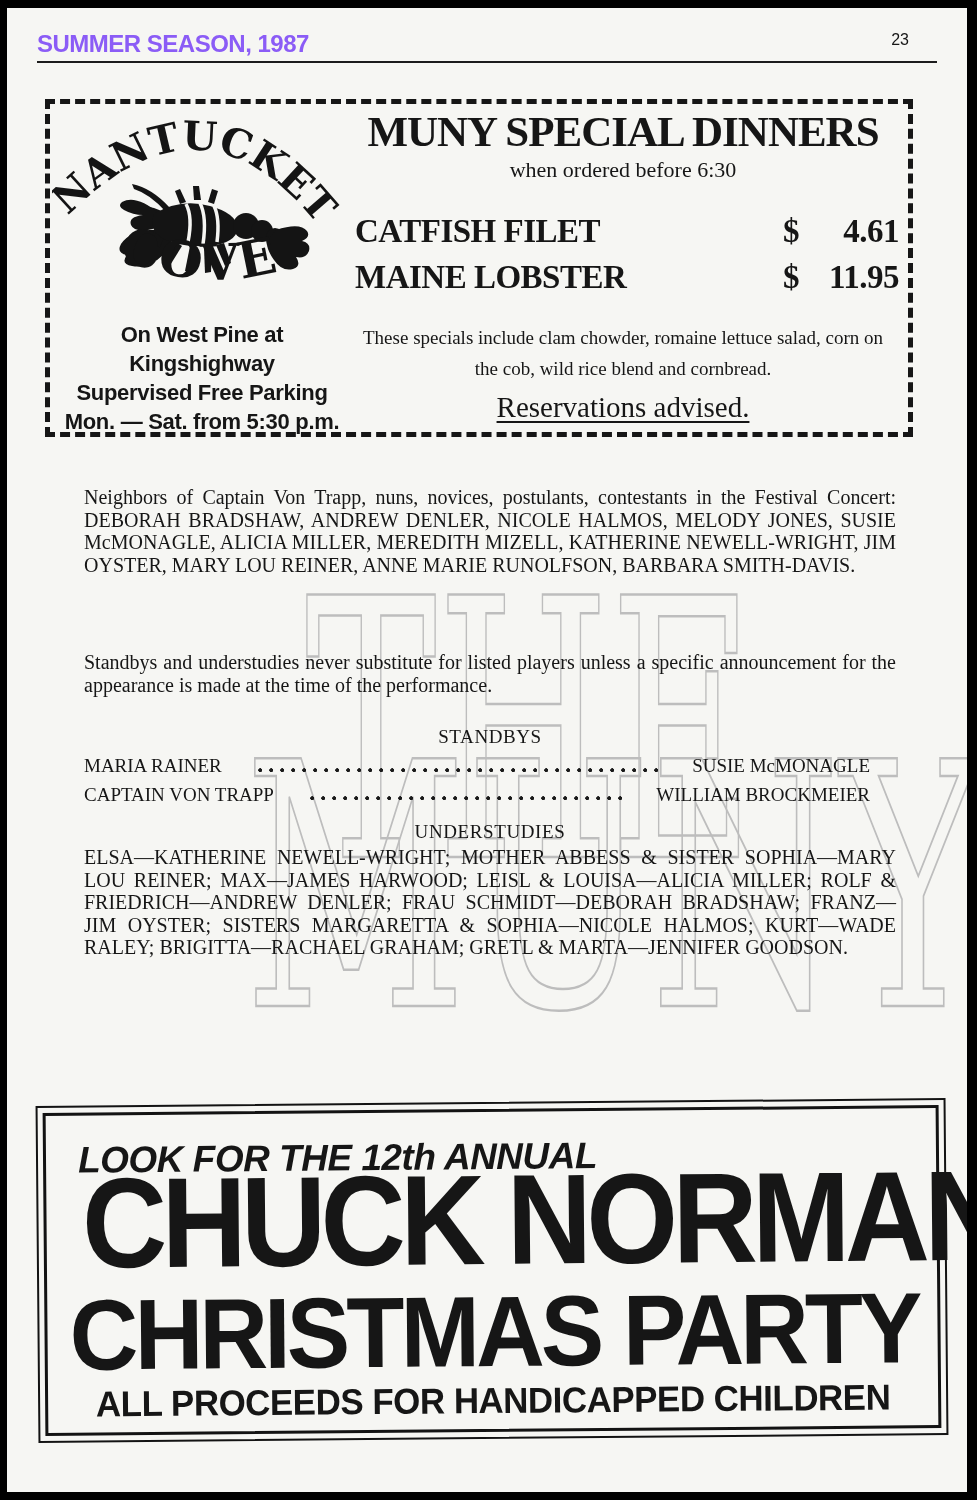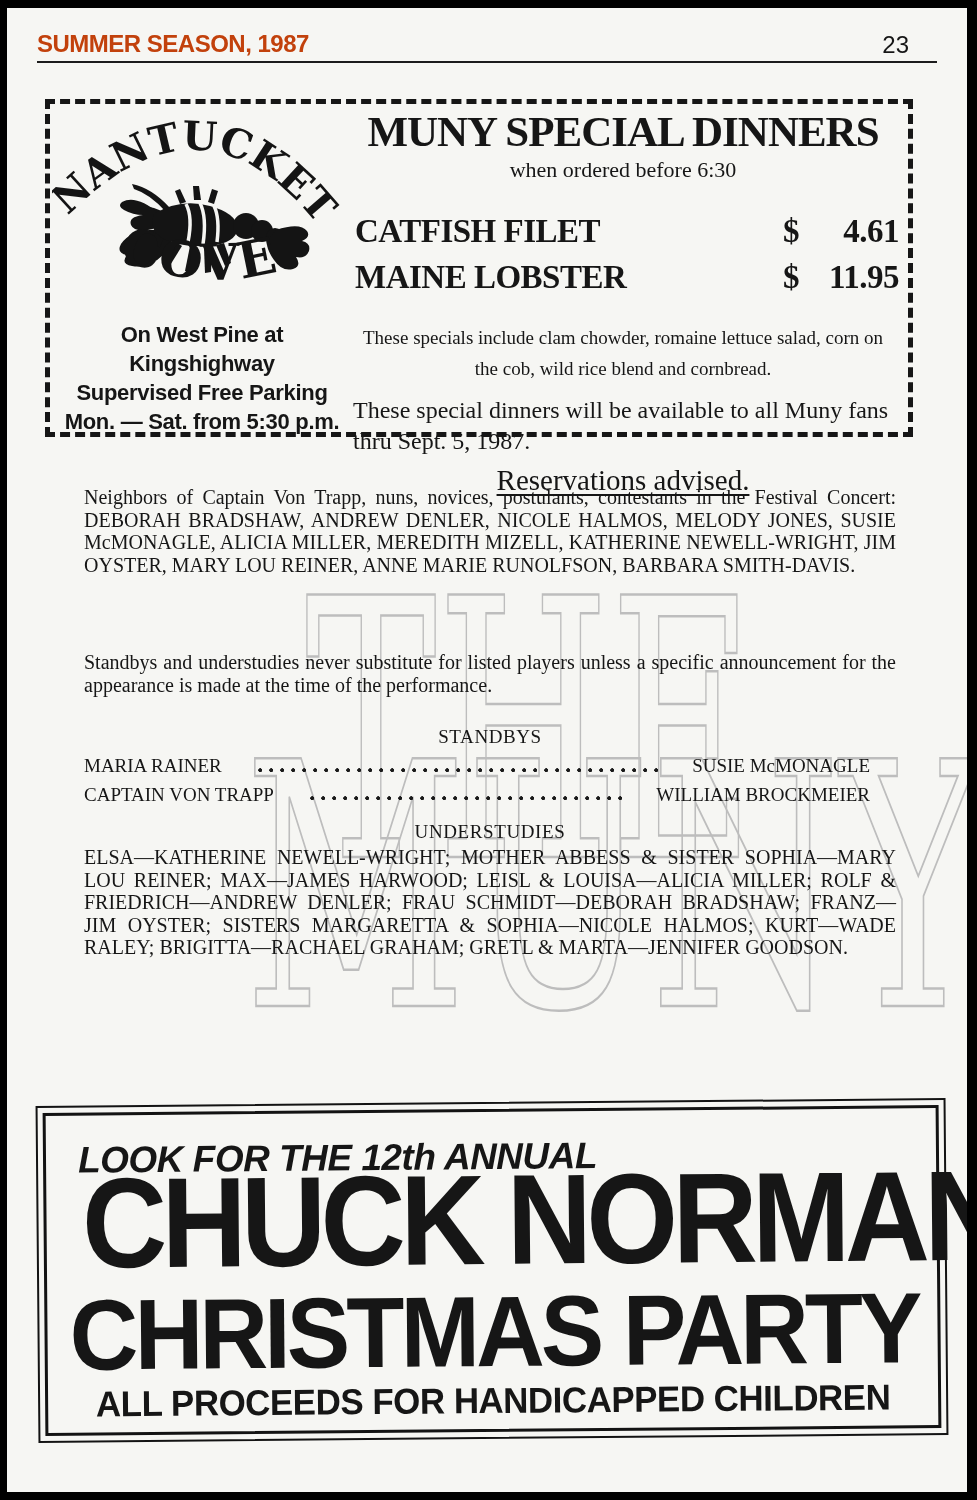--- a/index.html
+++ b/index.html
@@ -2,23 +2,23 @@
 <html><head>
 <meta charset="utf-8">
 <style>
   html,body{margin:0;padding:0;}
   body{width:977px;height:1500px;position:relative;background:#000;overflow:hidden;
        font-family:"Liberation Serif","DejaVu Serif",serif;color:#161616;}
   .page{position:absolute;left:7px;top:8px;width:960px;height:1484px;background:#f6f6f3;overflow:hidden;}
 
   
   .hdr-title{position:absolute;left:30px;top:22px;font-family:"Liberation Sans",sans-serif;
-             font-weight:700;font-size:24px;letter-spacing:-0.5px;color:#c2410c;}
+             font-weight:700;font-size:24px;letter-spacing:-0.5px;color:#8b5cf6;}
   .hdr-num{position:absolute;right:58px;top:23px;font-family:"Liberation Sans",sans-serif;
-           font-weight:400;font-size:24px;}
+           font-weight:400;font-size:16px;}
   .hdr-rule{position:absolute;left:30px;right:30px;top:53px;height:2px;background:#1c1c1c;}
 
   
   .ad1{position:absolute;left:38px;top:91px;width:858px;height:328px;border:5px dashed #161616;z-index:3;}
   .ad1-left{position:absolute;left:2px;top:4px;width:300px;text-align:center;}
   .ad1-left svg{display:block;margin:0 auto;}
   .addr{margin-top:4px;font-family:"Liberation Sans",sans-serif;font-weight:700;font-size:22px;
         line-height:29px;letter-spacing:-0.3px;}
   .ad1-right{position:absolute;left:295px;top:4px;width:556px;text-align:center;}
   .ad1-head{font-weight:700;font-size:43px;letter-spacing:-1px;line-height:48px;}
@@ -133,21 +133,20 @@
         </div>
         <div class="menu-row">
           <span>MAINE LOBSTER</span>
           <span class="price">
             <span>$</span>
             <span>11.95</span>
           </span>
         </div>
       </div>
       <div class="ad1-includes">These specials include clam chowder, romaine lettuce salad, corn on the cob, wild rice blend and cornbread.</div>
-      <div class="ad1-avail">These special dinners will be available to all Muny fans thru Sept. 5, 1987.</div>
       <div class="ad1-resv">Reservations advised.</div>
     </div>
   </div>
 
   <div class="copy just p1">Neighbors of Captain Von Trapp, nuns, novices, postulants, contestants in the Festival Concert: DEBORAH BRADSHAW, ANDREW DENLER, NICOLE HALMOS, MELODY JONES, SUSIE McMONAGLE, ALICIA MILLER, MEREDITH MIZELL, KATHERINE NEWELL-WRIGHT, JIM OYSTER, MARY LOU REINER, ANNE MARIE RUNOLFSON, BARBARA SMITH-DAVIS.</div>
 
 
   <div class="copy just p2">Standbys and understudies never substitute for listed players unless a specific announcement for the appearance is made at the time of the performance.</div>
 
   <div class="copy cap-head h-s">STANDBYS</div>

